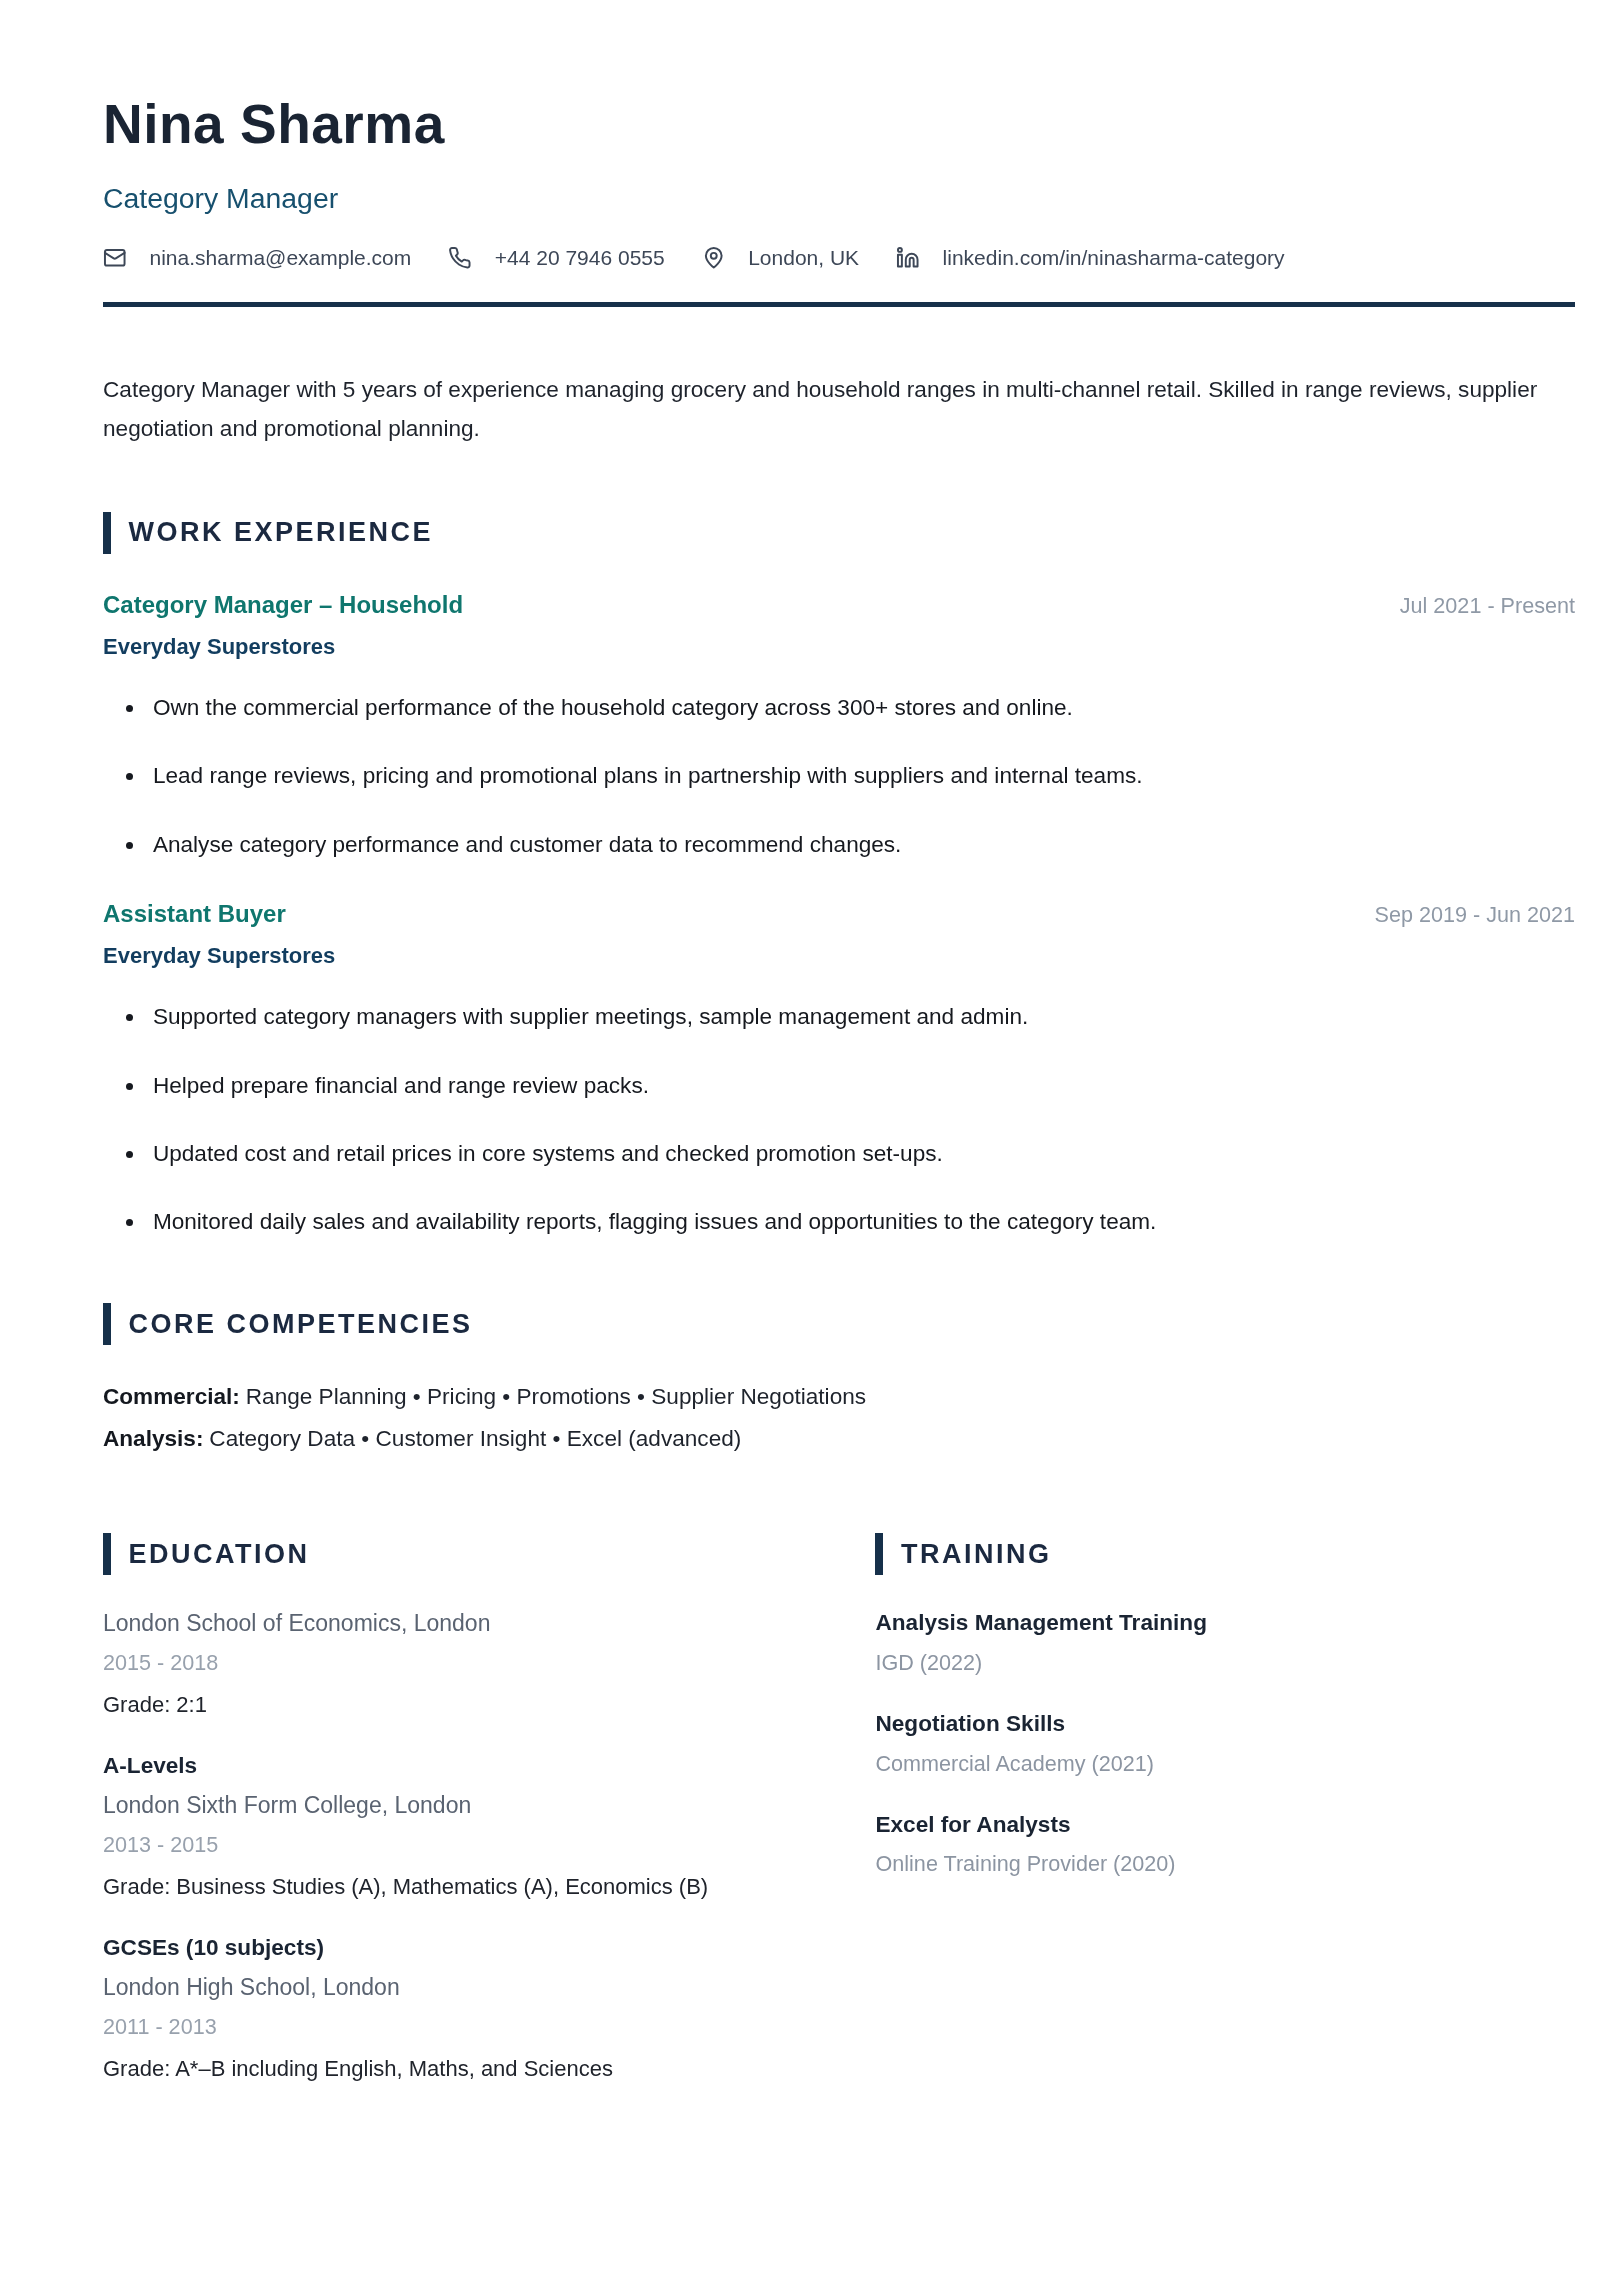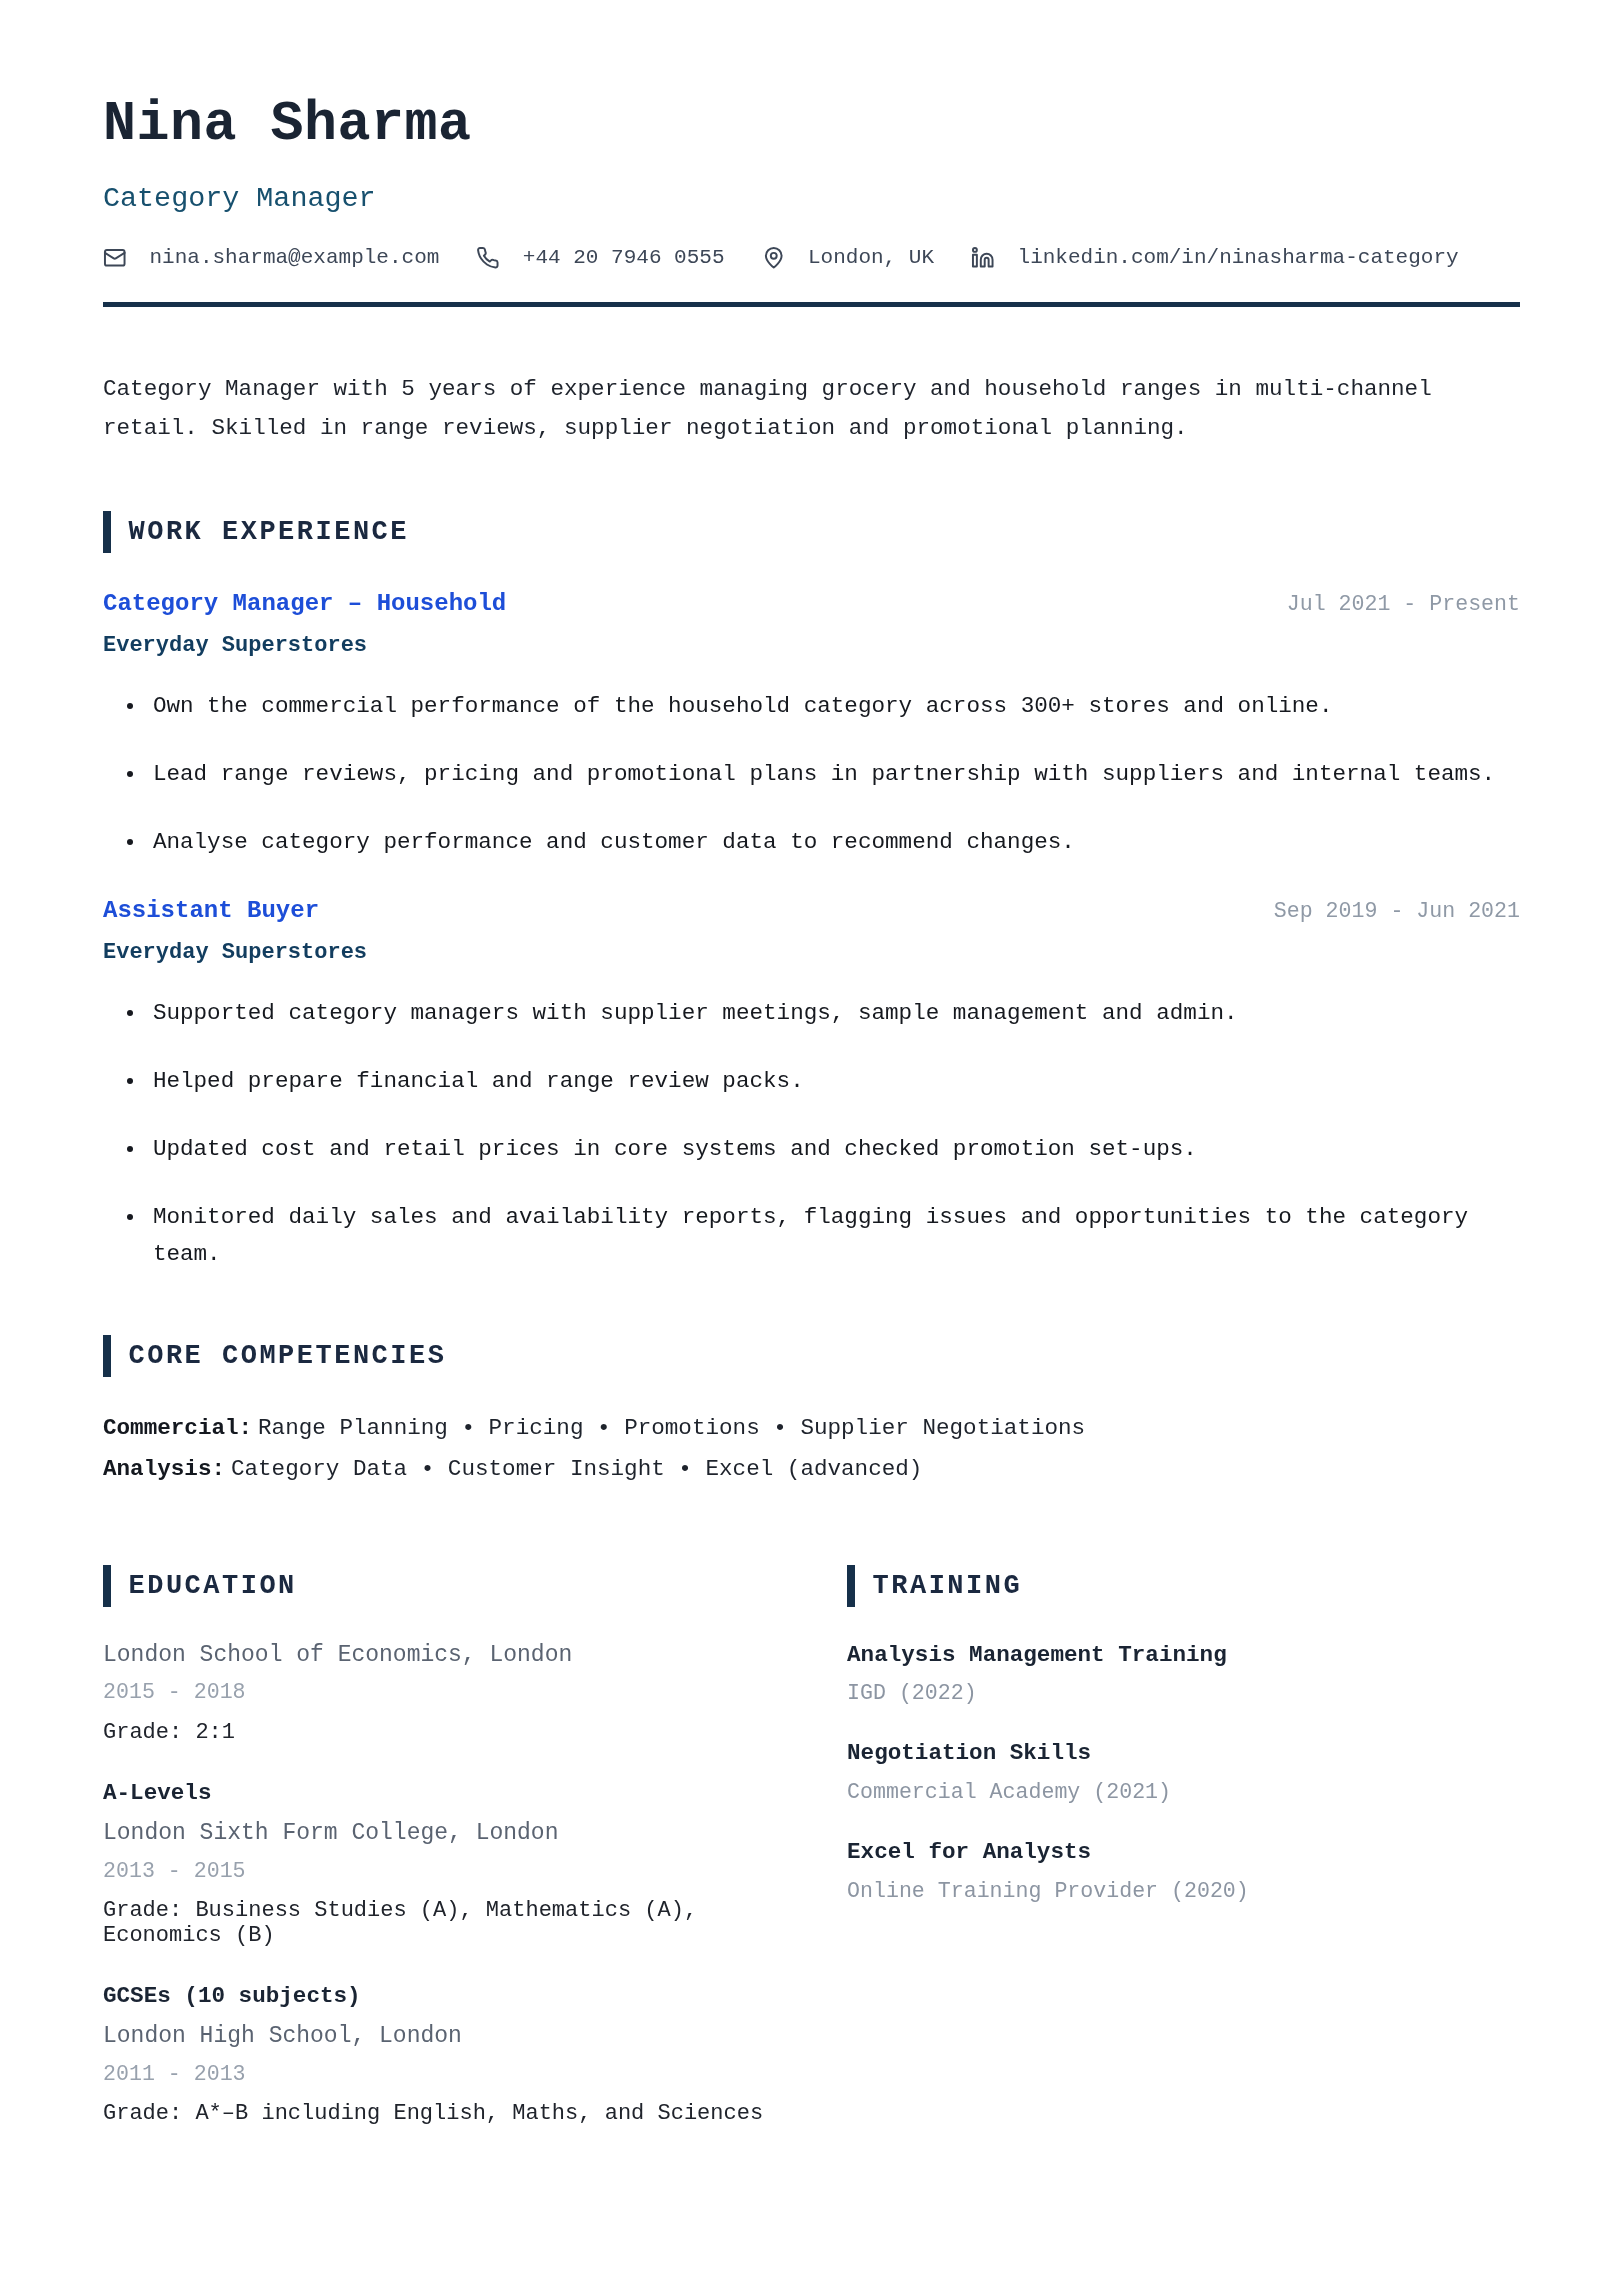--- a/index.html
+++ b/index.html
@@ -1,20 +1,20 @@
 <!DOCTYPE html>
 <html style="font-size:7.8px"><head>
 <meta charset="utf-8">
 <style>
   * { margin:0; padding:0; box-sizing:border-box; }
   html,body { background:#ffffff; }
   body { font-family:"Liberation Sans", sans-serif; color:#1c212b; }
   .page {
     width:1623px; height:2149px; background:#ffffff;
-    padding:96px 103px 0 103px; overflow:hidden;font-family:Liberation Mono, monospace;
+    padding:96px 48px 0 103px; overflow:hidden;
   }
 
   
   .name { font-size:55px; font-weight:700; color:#1a2433; letter-spacing:0.5px; line-height:1.05; }
   .candidate-title { margin-top:28.4px; font-size:28.4px; color:#17506e; }
   .contact-row { margin-top:31px; display:flex; align-items:center; gap:37px; font-size:21px; color:#3d4757; }
   .contact-item { display:flex; align-items:center; gap:23px; white-space:nowrap; }
   .contact-item svg { width:23.5px; height:23.5px; stroke:#3d4757; fill:none; stroke-width:2; stroke-linecap:round; stroke-linejoin:round; flex:0 0 auto; }
   .divider { margin-top:32px; height:4.9px; background:#16304a; width:100%; }
 
@@ -22,21 +22,21 @@
   section { margin-top:63px; }
   .section-heading { display:flex; align-items:center; gap:17.7px; }
   .accent-bar { width:7.8px; height:42px; background:#16304a; flex:0 0 auto; }
   .section-heading h2 { font-size:27px; font-weight:700; letter-spacing:2.5px; color:#1b2940; }
 
   .profile-text { margin-top:32px; font-size:22.6px; line-height:1.74; color:#1e232c; }
 
   
   .job { margin-top:37px; }
   .job-head { display:flex; justify-content:space-between; align-items:baseline; }
-  .job-title { font-size:24px; font-weight:700; color:#1d4ed8; }
+  .job-title { font-size:24px; font-weight:700; color:#0f766e; }
   .job-dates { font-size:21.6px; color:#8f99a6; }
   .company { margin-top:15.7px; font-size:22px; font-weight:700; color:#123d5f; }
   ul.bullets { margin-top:30px; list-style:disc; padding-left:43px; }
   ul.bullets li { font-size:22.6px; line-height:1.6; color:#16191f; margin-bottom:32px; padding-left:6.9px; }
 
   
   .comp-lines { margin-top:31px; }
   .comp-line { font-size:22.6px; line-height:1.84; color:#1e232c; }
   .comp-label { font-weight:700; color:#14181f; }
   .comp-text { margin-left:5.9px; }

